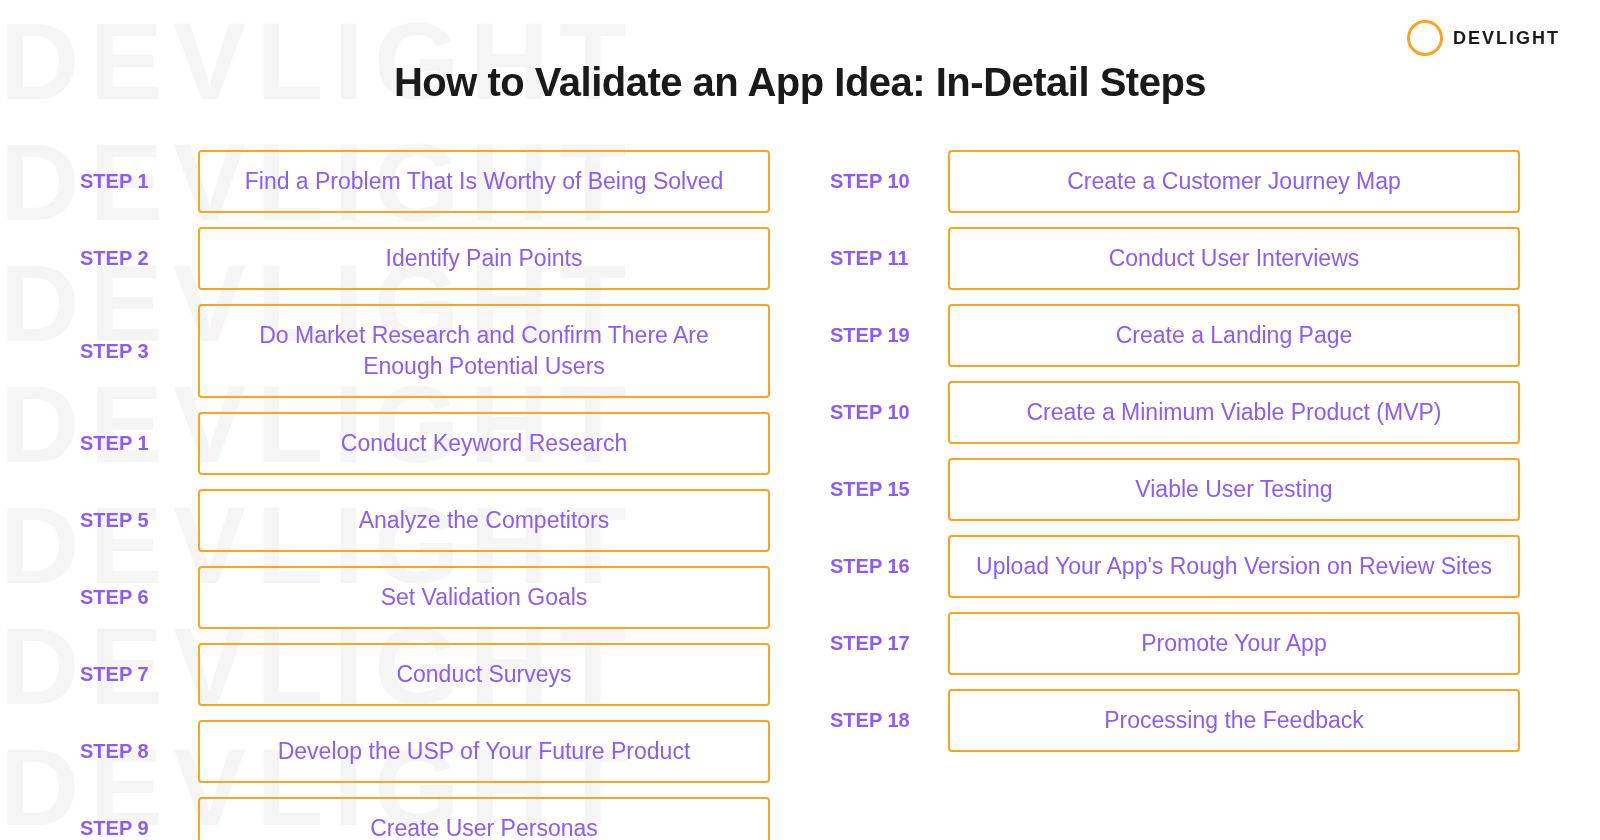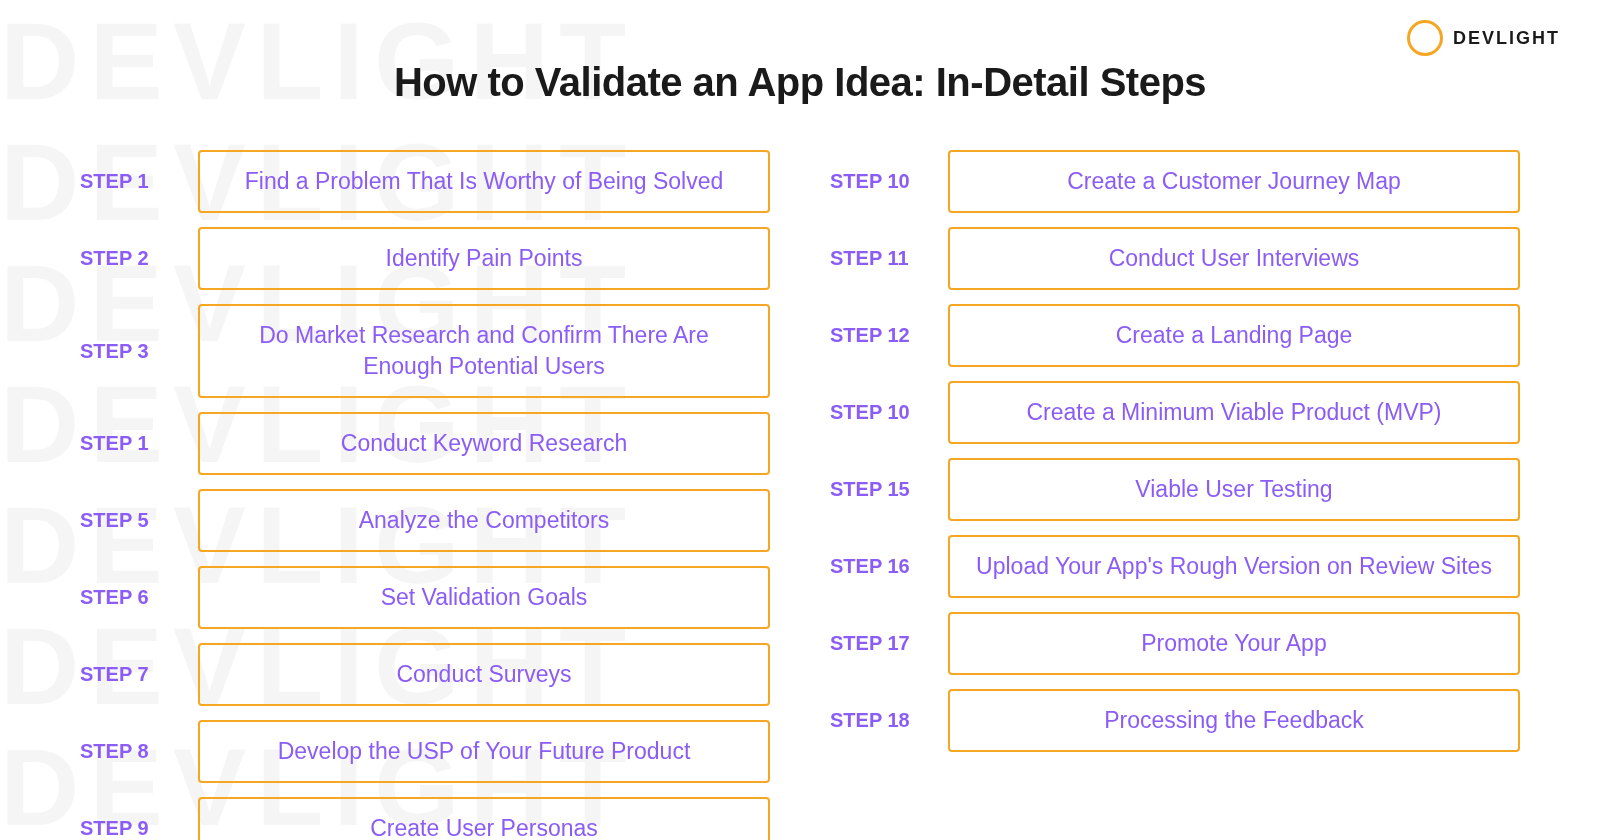--- a/index.html
+++ b/index.html
@@ -210,21 +210,21 @@
             <span class="step-text">Create a Customer Journey Map</span>
           </div>
         </div>
         <div class="step-row">
           <span class="step-label">STEP 11</span>
           <div class="step-box">
             <span class="step-text">Conduct User Interviews</span>
           </div>
         </div>
         <div class="step-row">
-          <span class="step-label">STEP 12</span>
+          <span class="step-label">STEP 19</span>
           <div class="step-box">
             <span class="step-text">Create a Landing Page</span>
           </div>
         </div>
         <div class="step-row">
           <span class="step-label">STEP 10</span>
           <div class="step-box">
             <span class="step-text">Create a Minimum Viable Product (MVP)</span>
           </div>
         </div>

